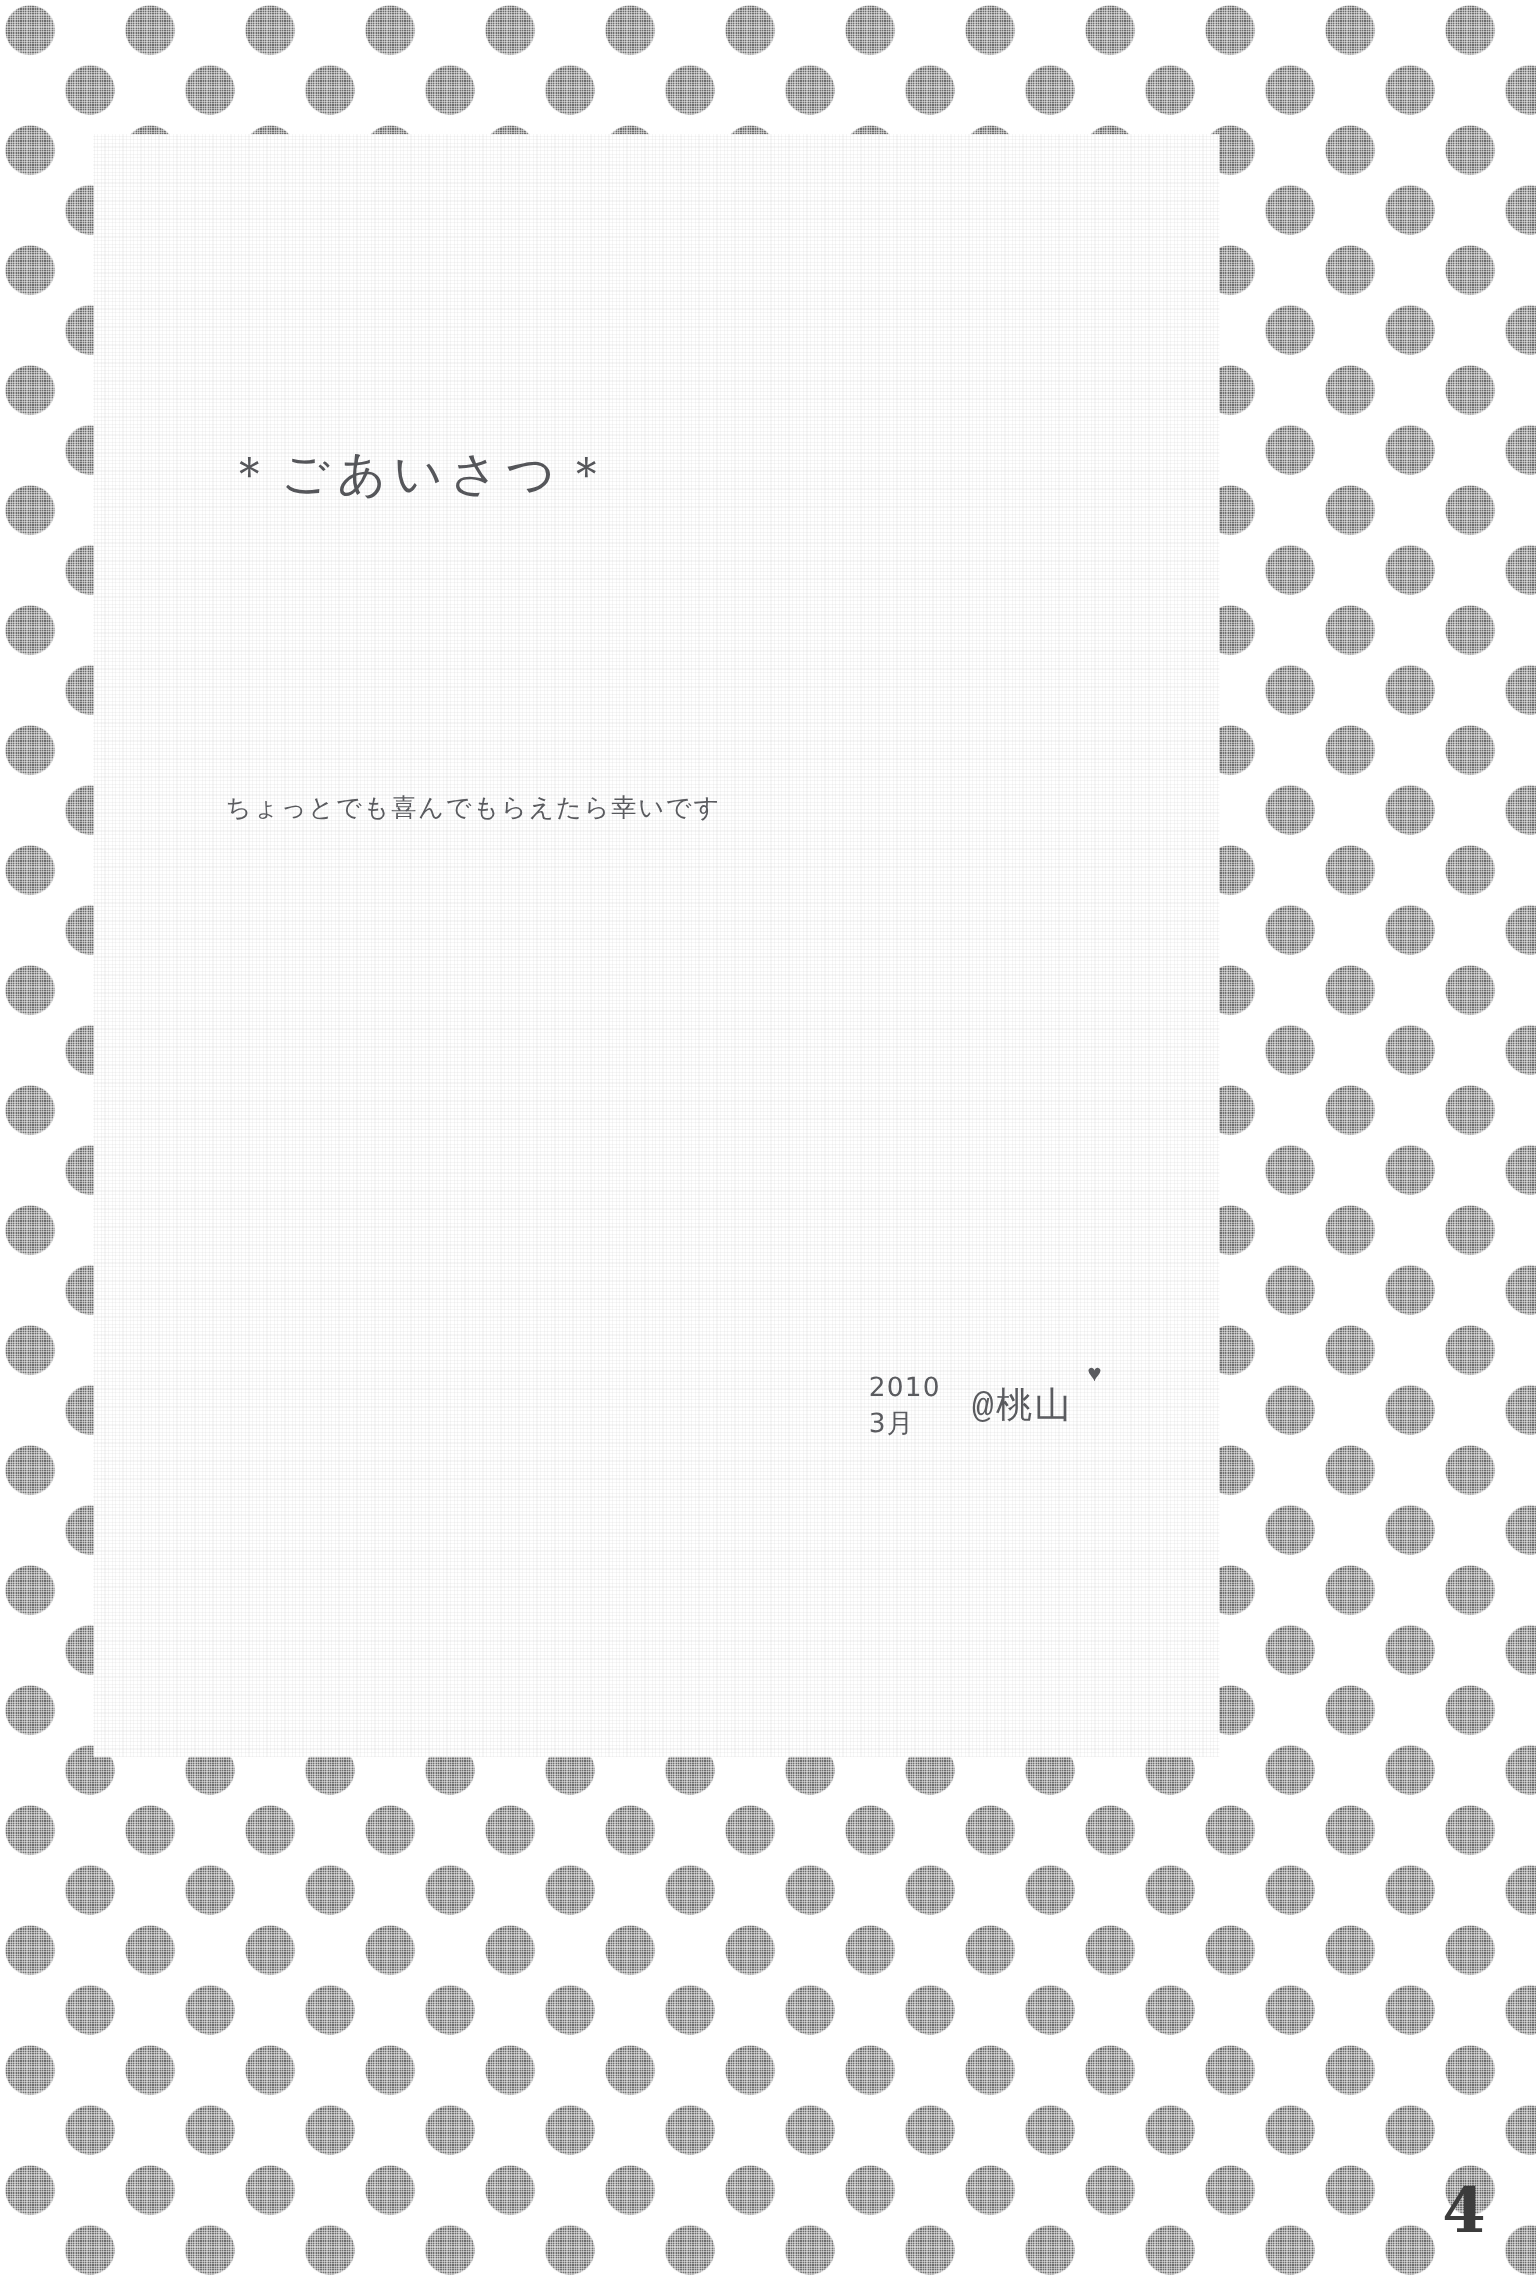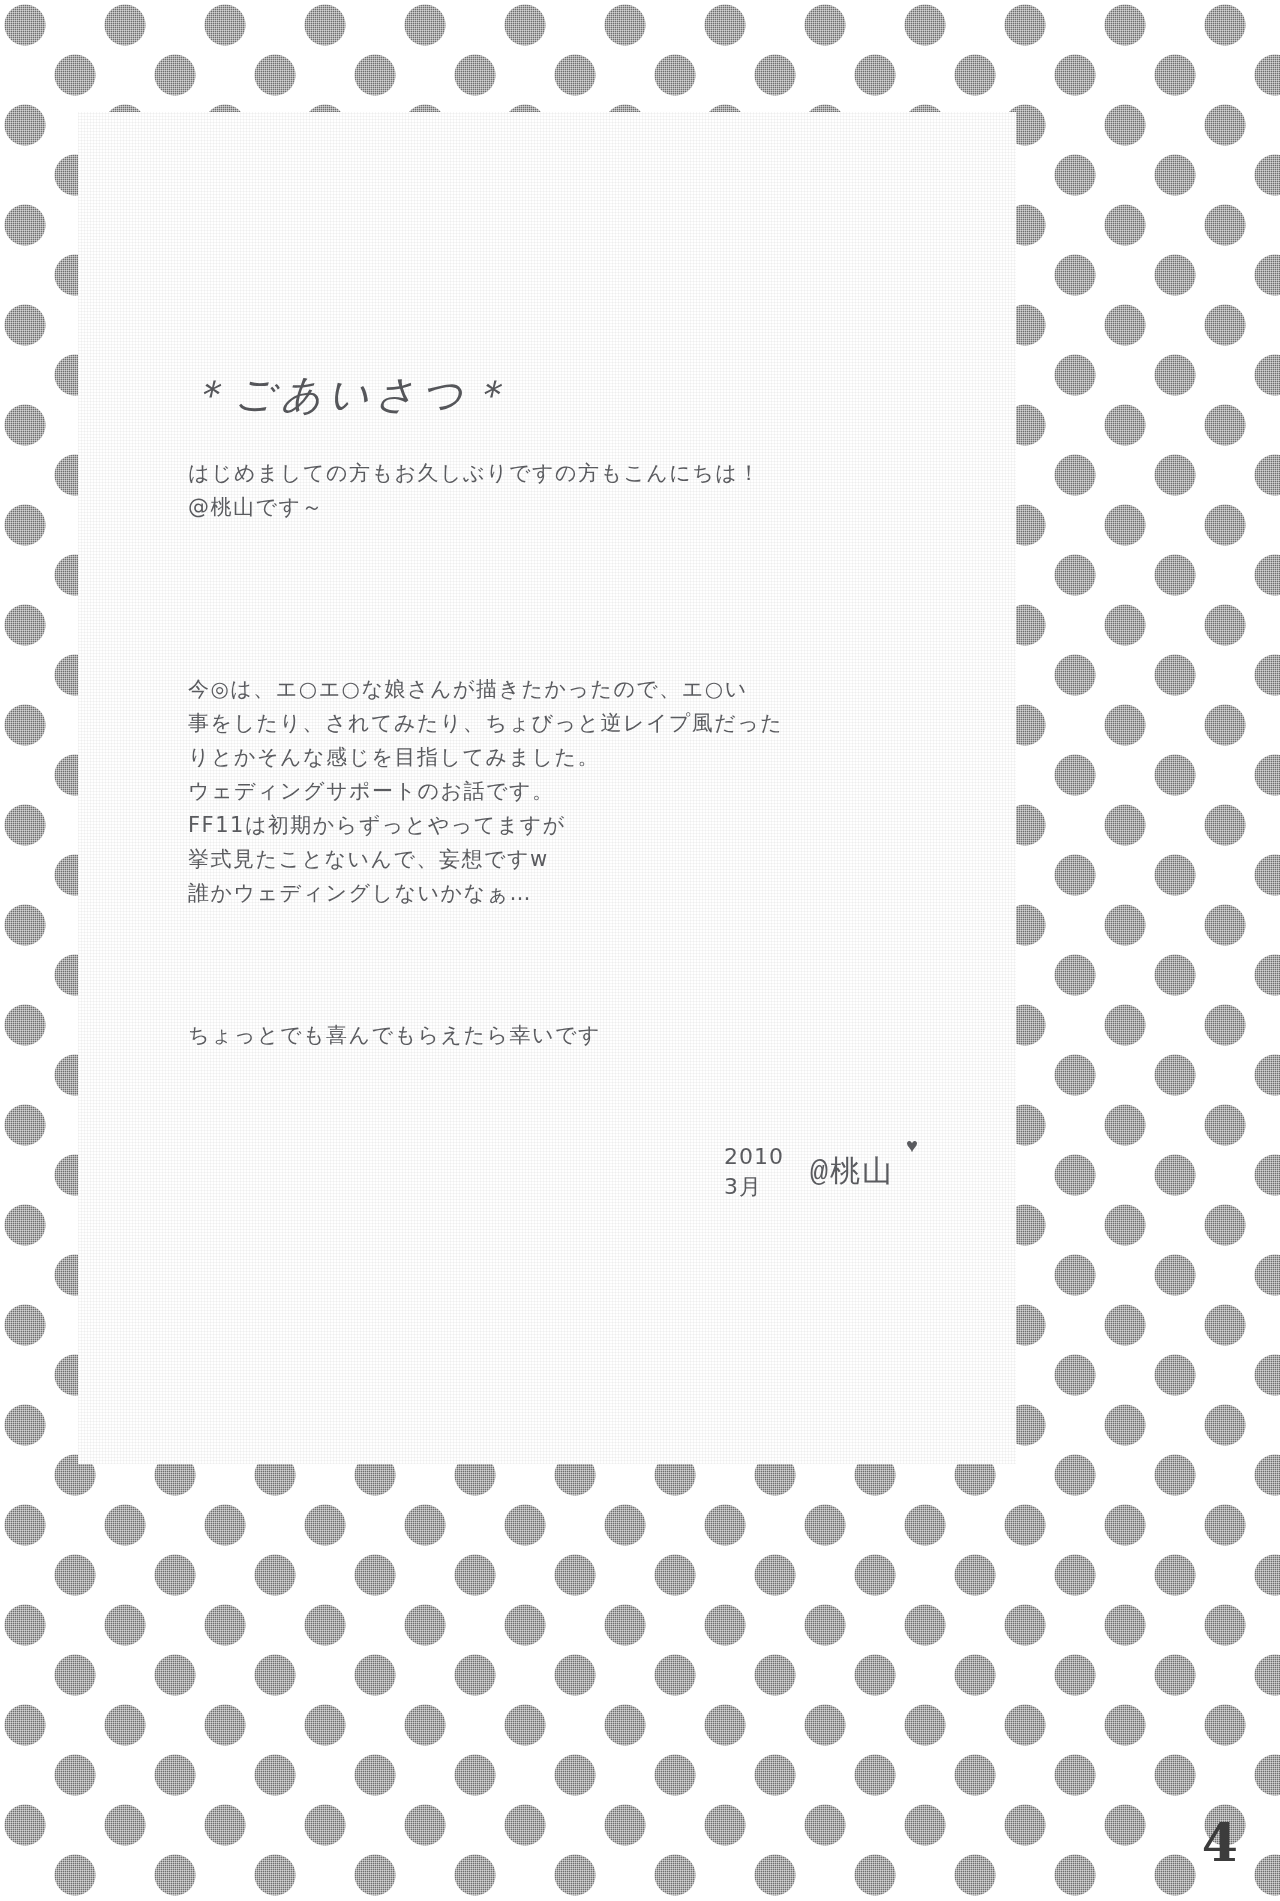--- a/index.html
+++ b/index.html
@@ -62,21 +62,20 @@
     color: #4a4a4a;
   }
 
   .heading {
     font-family: "DejaVu Sans", sans-serif;
     font-size: 40px;
     letter-spacing: 6px;
     color: #55565a;
     margin: 0 0 34px 0;
     font-weight: 500;
-    font-style: italic;
   }
 
   .para {
     font-size: 21px;
     line-height: 1.62;
     color: #5a5b5f;
     margin: 0 0 28px 0;
     letter-spacing: 1.5px;
     white-space: pre-line;
   }
@@ -129,32 +128,23 @@
 
 <div class="page">
   <div class="dot-texture"></div>
 
   <div class="content-panel">
     <div class="panel-wash"></div>
 
     <div class="text-area">
       <h1 class="heading">＊ごあいさつ＊</h1>
 
-      <p class="para">はじめましての方もお久しぶりですの方もこんにちは！
-@桃山です～</p>
 
       <div class="gap-large"></div>
 
-      <p class="para">今◎は、エ○エ○な娘さんが描きたかったので、エ○い
-事をしたり、されてみたり、ちょびっと逆レイプ風だった
-りとかそんな感じを目指してみました。
-ウェディングサポートのお話です。
-FF11は初期からずっとやってますが
-挙式見たことないんで、妄想ですw
-誰かウェディングしないかなぁ…</p>
 
       <div class="gap-mid"></div>
 
       <p class="para">ちょっとでも喜んでもらえたら幸いです</p>
     </div>
 
     <div class="signature-block">
       <div class="sig-date">
         <div>2010</div>
         <div>3月</div>

